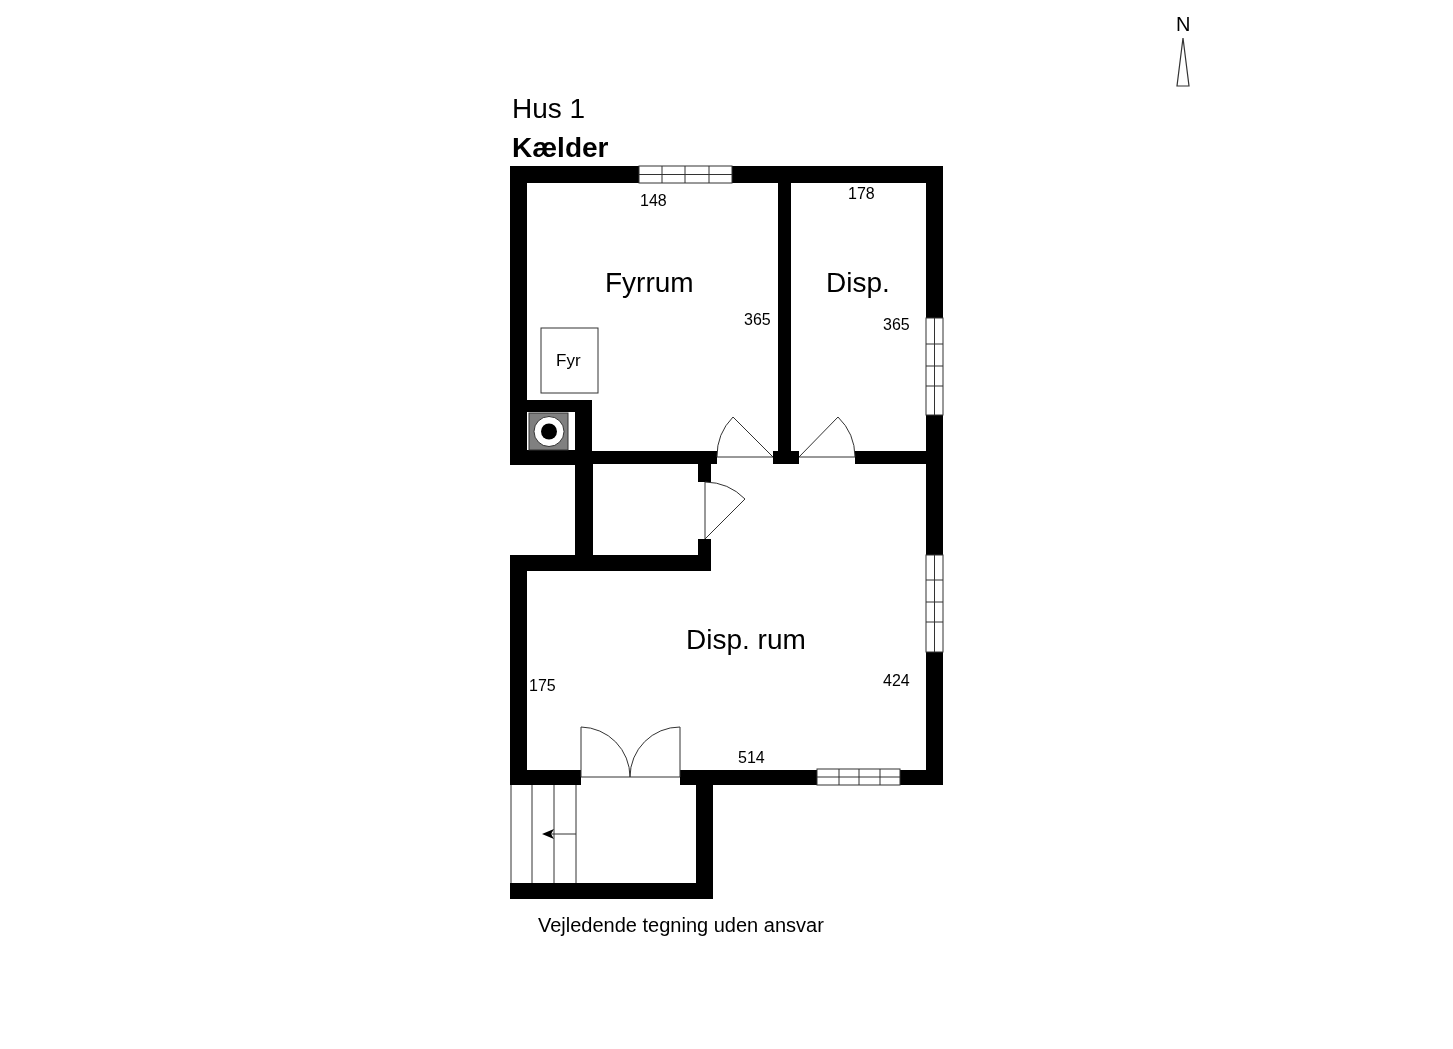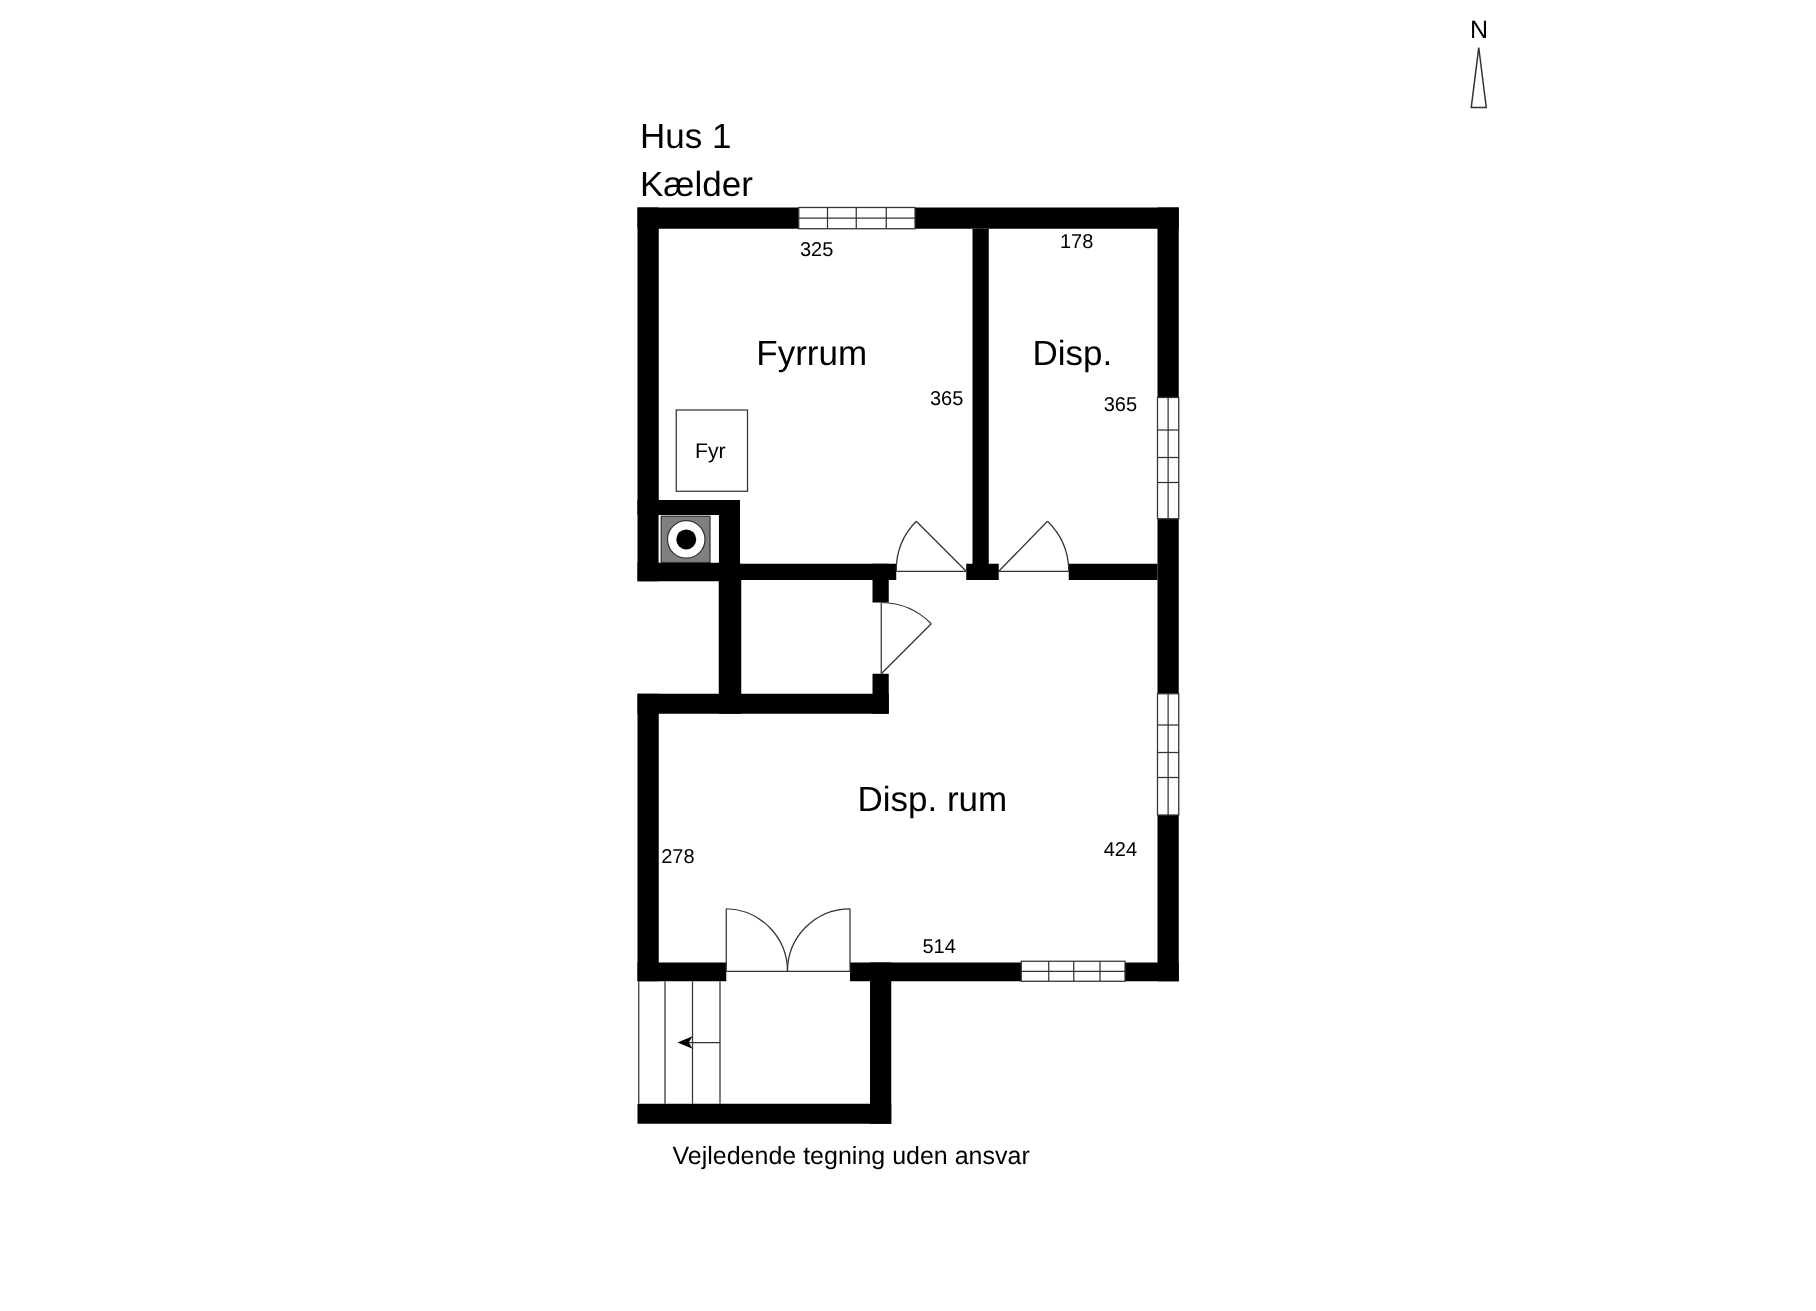--- a/index.html
+++ b/index.html
@@ -118,30 +118,30 @@
     <circle cx="549" cy="431.5" r="15" fill="#fff" stroke="#333" stroke-width="1"></circle>
     <circle cx="549" cy="431.5" r="8" fill="#000"></circle>
   </g>
 
   <polygon points="1183,38 1177,86 1189,86" fill="#fff" stroke="#333" stroke-width="1.2"></polygon>
 </svg>
 
 <div class="txt north" style="left:1176px;top:14px;">N</div>
 
 <div class="txt title" style="left:512px;top:95px;">Hus 1</div>
-<div class="txt title" style="left:512px;top:134px;">Kælder</div>
+<div class="txt title" style="left:512px;top:134px;font-weight:bold;">Kælder</div>
 
 <div class="txt room" style="left:605px;top:269px;">Fyrrum</div>
-<div class="txt dim" style="left:640px;top:193px;">325</div>
+<div class="txt dim" style="left:640px;top:193px;">148</div>
 <div class="txt dim" style="left:744px;top:312px;">365</div>
 
 <div class="txt room" style="left:826px;top:269px;text-align:right;">Disp.</div>
 <div class="txt dim" style="left:848px;top:186px;text-align:center;">178</div>
 <div class="txt dim" style="left:883px;top:317px;">365</div>
 
 <div class="txt small" style="left:556px;top:352px;">Fyr</div>
 
 <div class="txt room" style="left:686px;top:626px;">Disp. rum</div>
 <div class="txt dim" style="left:738px;top:750px;">514</div>
 <div class="txt dim" style="left:883px;top:639px;margin-top:34px;">424</div>
-<div class="txt dim" style="left:529px;top:678px;">278</div>
+<div class="txt dim" style="left:529px;top:678px;">175</div>
 
 <div class="txt foot" style="left:538px;top:915px;">Vejledende tegning uden ansvar</div>
 
 </body></html>

